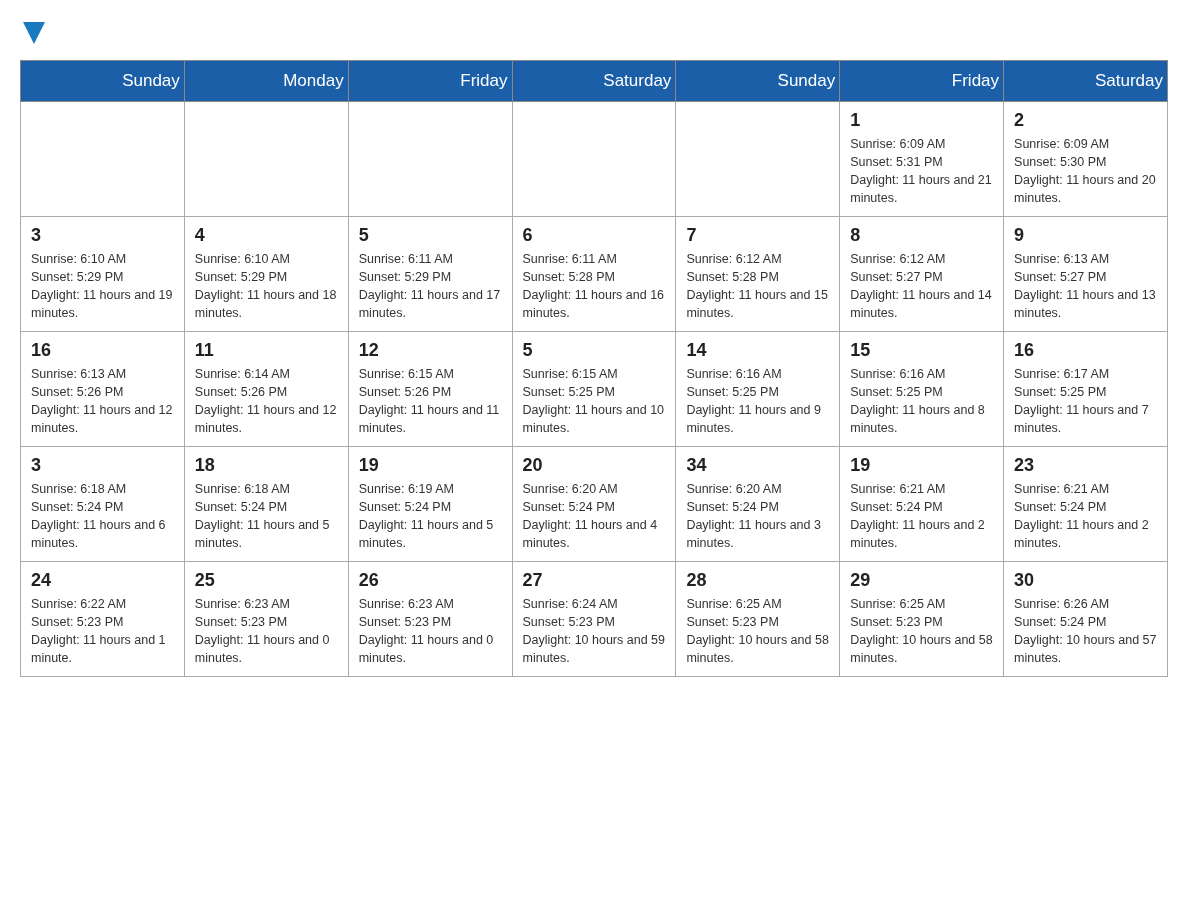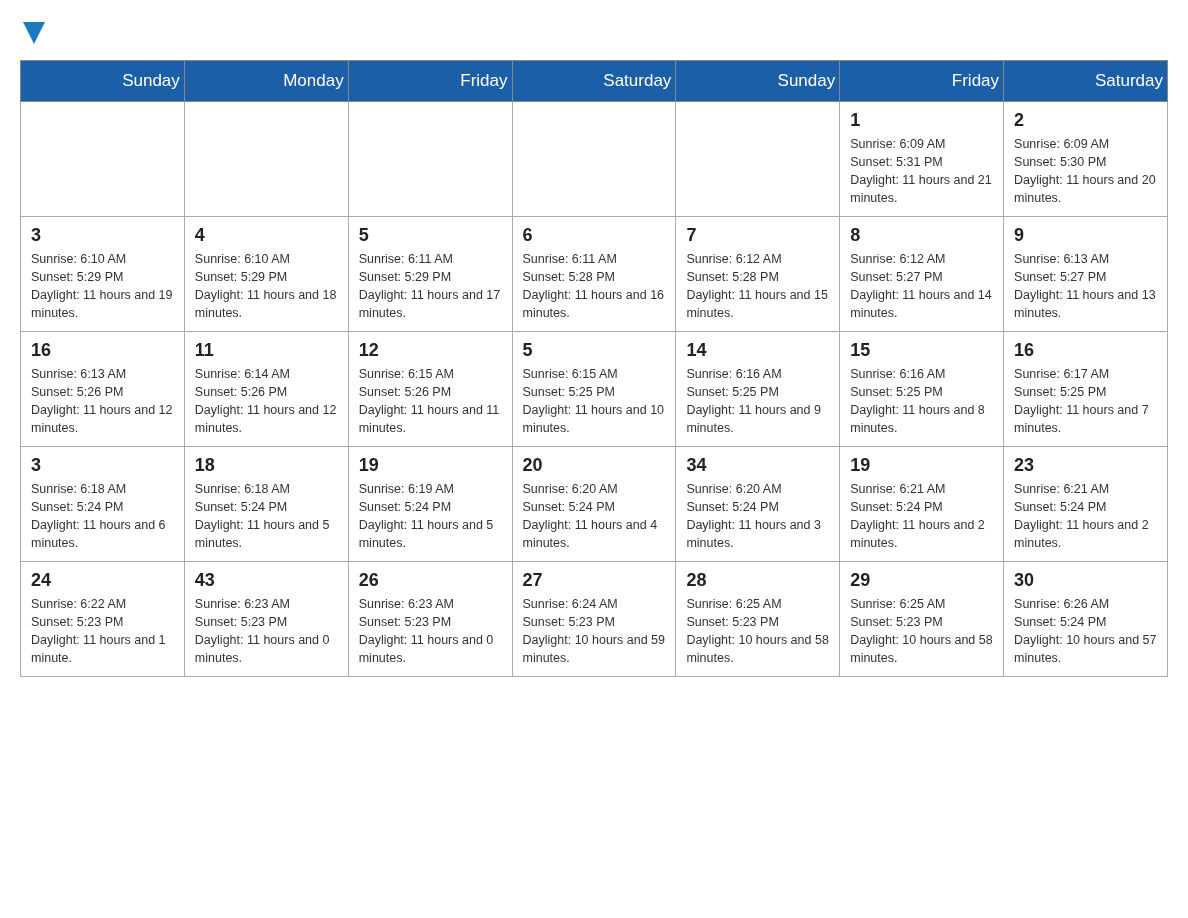--- a/index.html
+++ b/index.html
@@ -226,21 +226,21 @@
           <span class="day-number">23</span>
           <div class="day-info">Sunrise: 6:21 AM<br>Sunset: 5:24 PM<br>Daylight: 11 hours and 2 minutes.</div>
         </td>
       </tr>
       <tr>
         <td>
           <span class="day-number">24</span>
           <div class="day-info">Sunrise: 6:22 AM<br>Sunset: 5:23 PM<br>Daylight: 11 hours and 1 minute.</div>
         </td>
         <td>
-          <span class="day-number">43</span>
+          <span class="day-number">25</span>
           <div class="day-info">Sunrise: 6:23 AM<br>Sunset: 5:23 PM<br>Daylight: 11 hours and 0 minutes.</div>
         </td>
         <td>
           <span class="day-number">26</span>
           <div class="day-info">Sunrise: 6:23 AM<br>Sunset: 5:23 PM<br>Daylight: 11 hours and 0 minutes.</div>
         </td>
         <td>
           <span class="day-number">27</span>
           <div class="day-info">Sunrise: 6:24 AM<br>Sunset: 5:23 PM<br>Daylight: 10 hours and 59 minutes.</div>
         </td>

